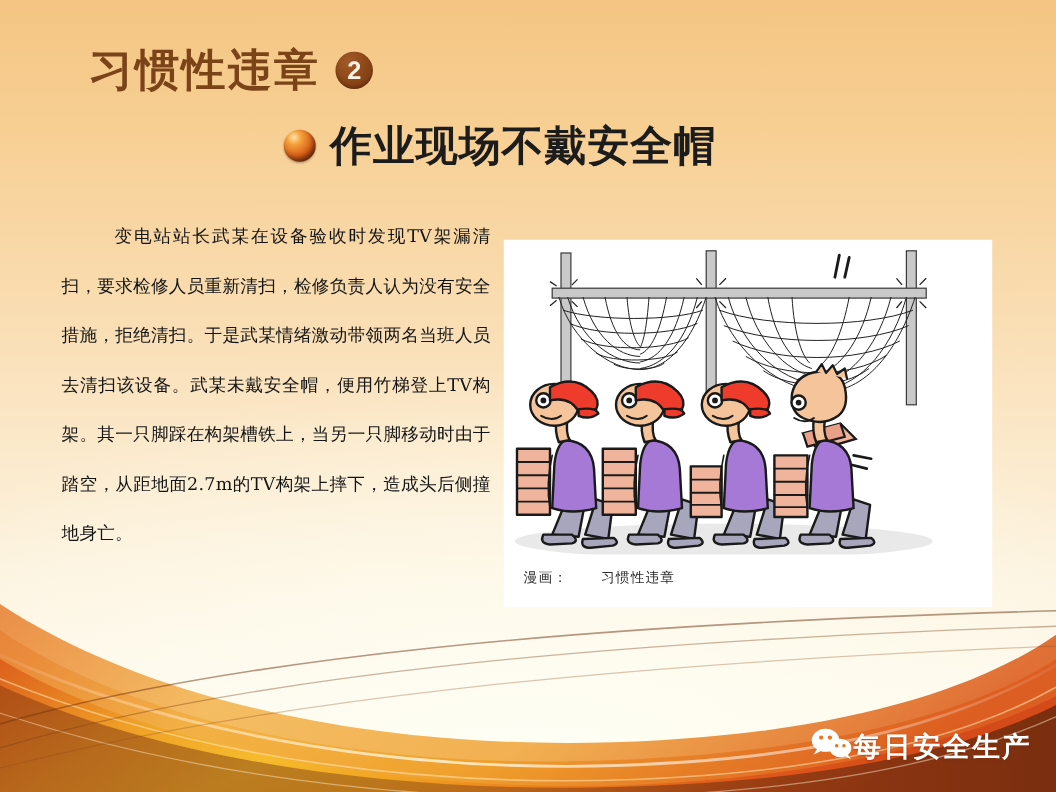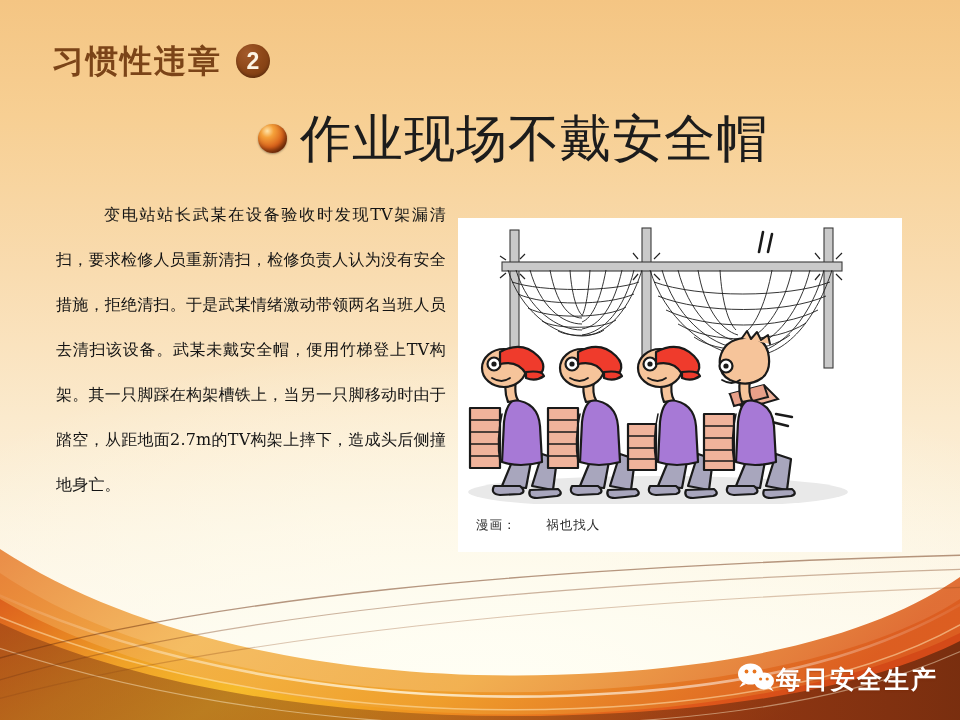--- a/index.html
+++ b/index.html
@@ -28,26 +28,27 @@
   .kicker-row {
     position: absolute;
     left: 52px;
     top: 44px;
     display: flex;
     align-items: center;
     gap: 14px;
   }
   .kicker-text {
     font-family: "Liberation Serif", "DejaVu Serif", serif;
-    font-size: 32px;
+    font-size: 40px;
     font-weight: 700;
     letter-spacing: 2px;
     color: #7b4418;
     line-height: 1;
     white-space: nowrap;
+    margin-left: 29px;
   }
   .num-badge {
     width: 34px;
     height: 34px;
     border-radius: 50%;
     background: radial-gradient(circle at 34% 28%, #a35a2b 0%, #8d4718 48%, #77380f 100%);
     color: #fdf4e4;
     font-family: "Liberation Sans", sans-serif;
     font-size: 23px;
     font-weight: 700;
@@ -70,22 +71,22 @@
     width: 29px;
     height: 29px;
     border-radius: 50%;
     background:
       radial-gradient(circle at 32% 24%, #ffe3a8 0%, #f5a13a 22%, #d9621b 56%, #8c2f08 88%, #4a1804 100%);
     box-shadow: 0 1px 2px rgba(0,0,0,0.35), inset -2px -3px 5px rgba(0,0,0,0.4);
     flex: none;
   }
   .title-text {
     font-family: "DejaVu Sans", "Liberation Sans", sans-serif;
-    font-size: 51px;
-    font-weight: 400;
+    font-size: 38px;
+    font-weight: 700;
     letter-spacing: 1px;
     color: #1c1c1c;
     line-height: 1;
     white-space: nowrap;
   }
 
   
   .body-copy {
     position: absolute;
     left: 56px;
@@ -315,21 +316,21 @@
           <path d="M28 140 q4 -18 24 -20 q20 -2 24 14 q4 18 -6 26 q-14 10 -32 2 q-12 -6 -10 -22 z" fill="#f6c49a"></path>
           <path d="M50 120 l5 -7 l4 8 l6 -7 l4 8 l7 -5 l2 9" fill="#f6c49a" stroke-width="2"></path>
           <circle cx="34" cy="148" r="6.5" fill="#ffffff"></circle>
           <circle cx="34" cy="148" r="2.6" fill="#1a1a1a" stroke="none"></circle>
           <path d="M30 162 q10 6 18 0" fill="none" stroke-width="1.8"></path>
         </g>
       </g>
 
       <rect x="0" y="286" width="444" height="48" fill="#ffffff"></rect>
     </svg>
-    <div class="illus-caption">漫画：      祸也找人</div>
+    <div class="illus-caption">漫画：      习惯性违章</div>
   </div>
 
   <div class="wave-wrap">
     <svg width="960" height="225" viewBox="0 0 960 225">
       <defs>
         <linearGradient id="gWaveMain" x1="0" y1="0" x2="1" y2="0.25">
           <stop offset="0%" stop-color="#d9551c"></stop>
           <stop offset="10%" stop-color="#e2701f"></stop>
           <stop offset="26%" stop-color="#efa127"></stop>
           <stop offset="42%" stop-color="#f6bb2c"></stop>

